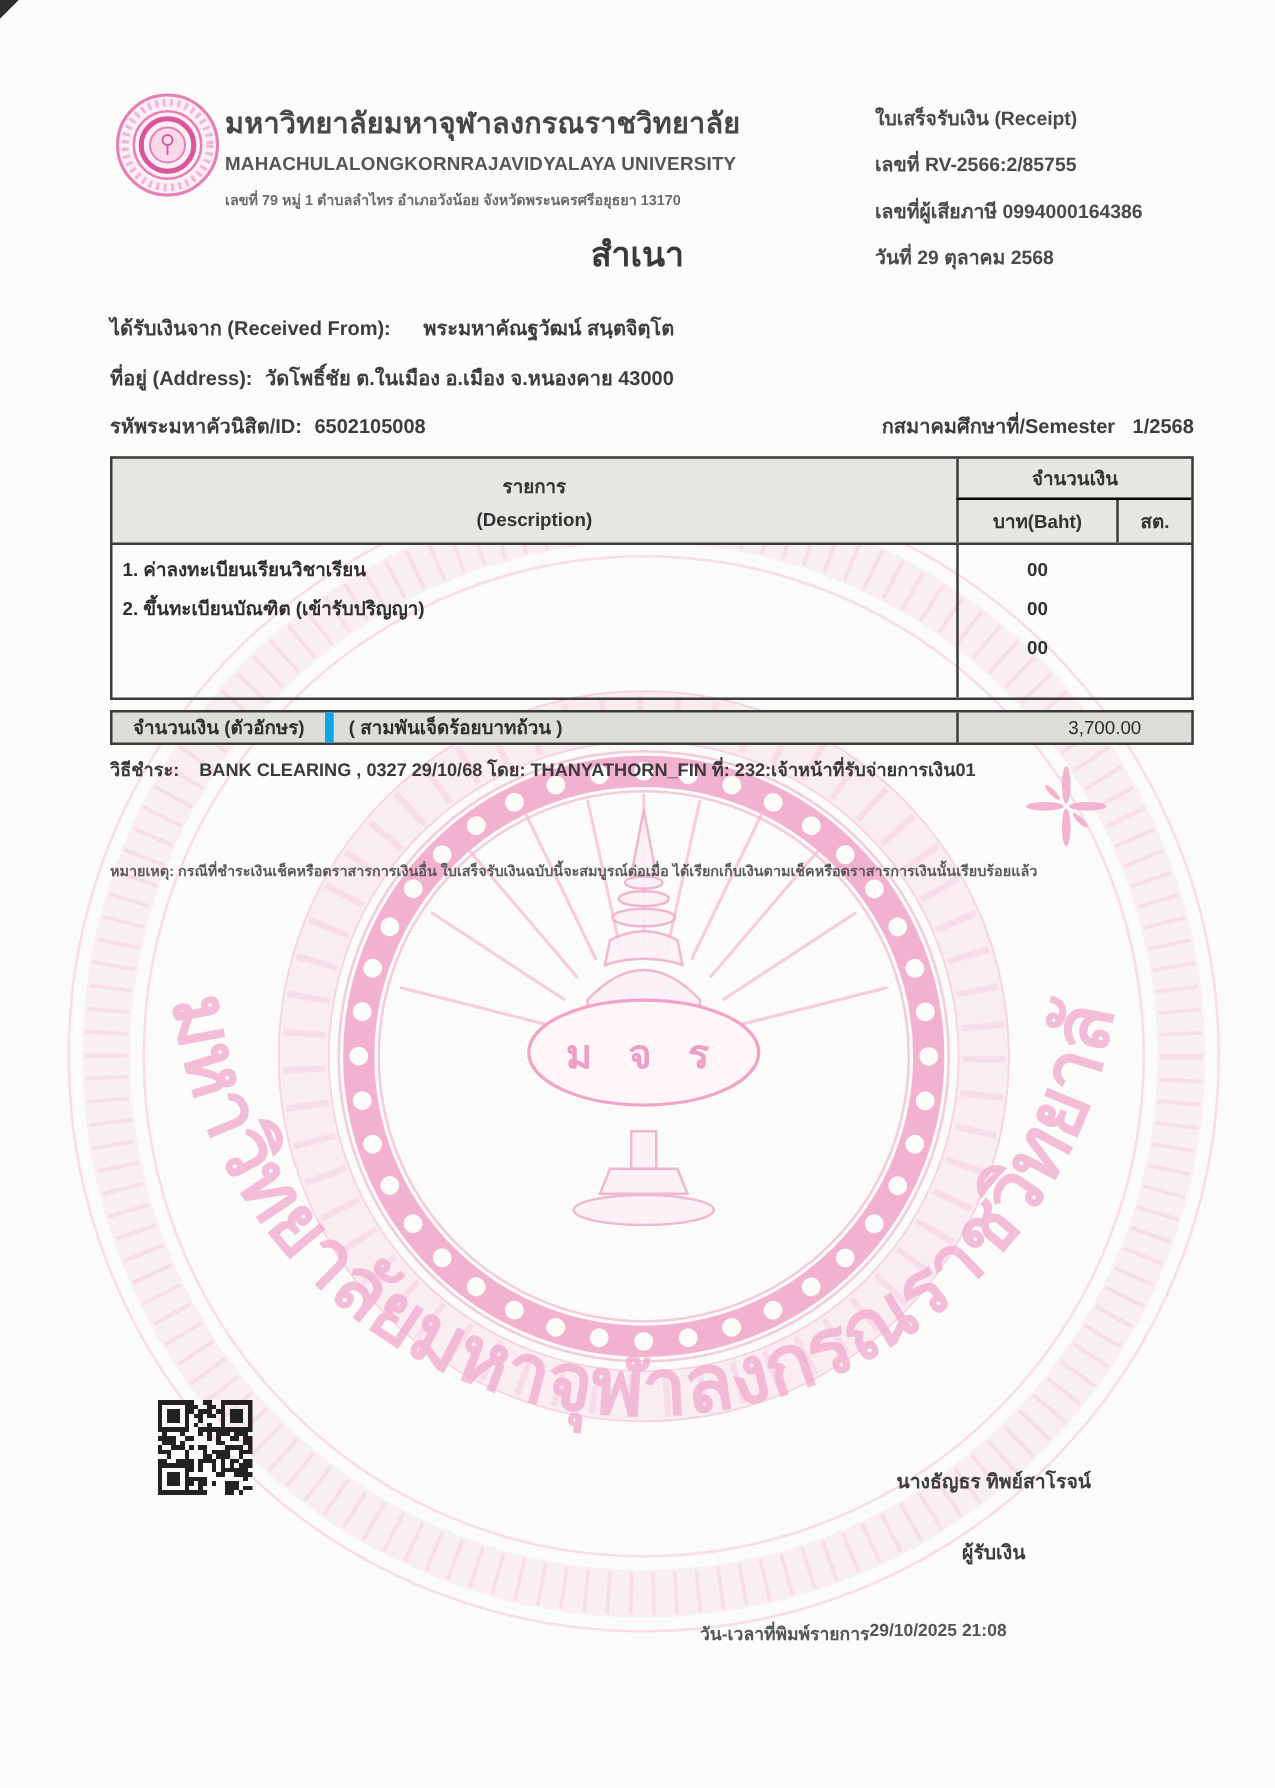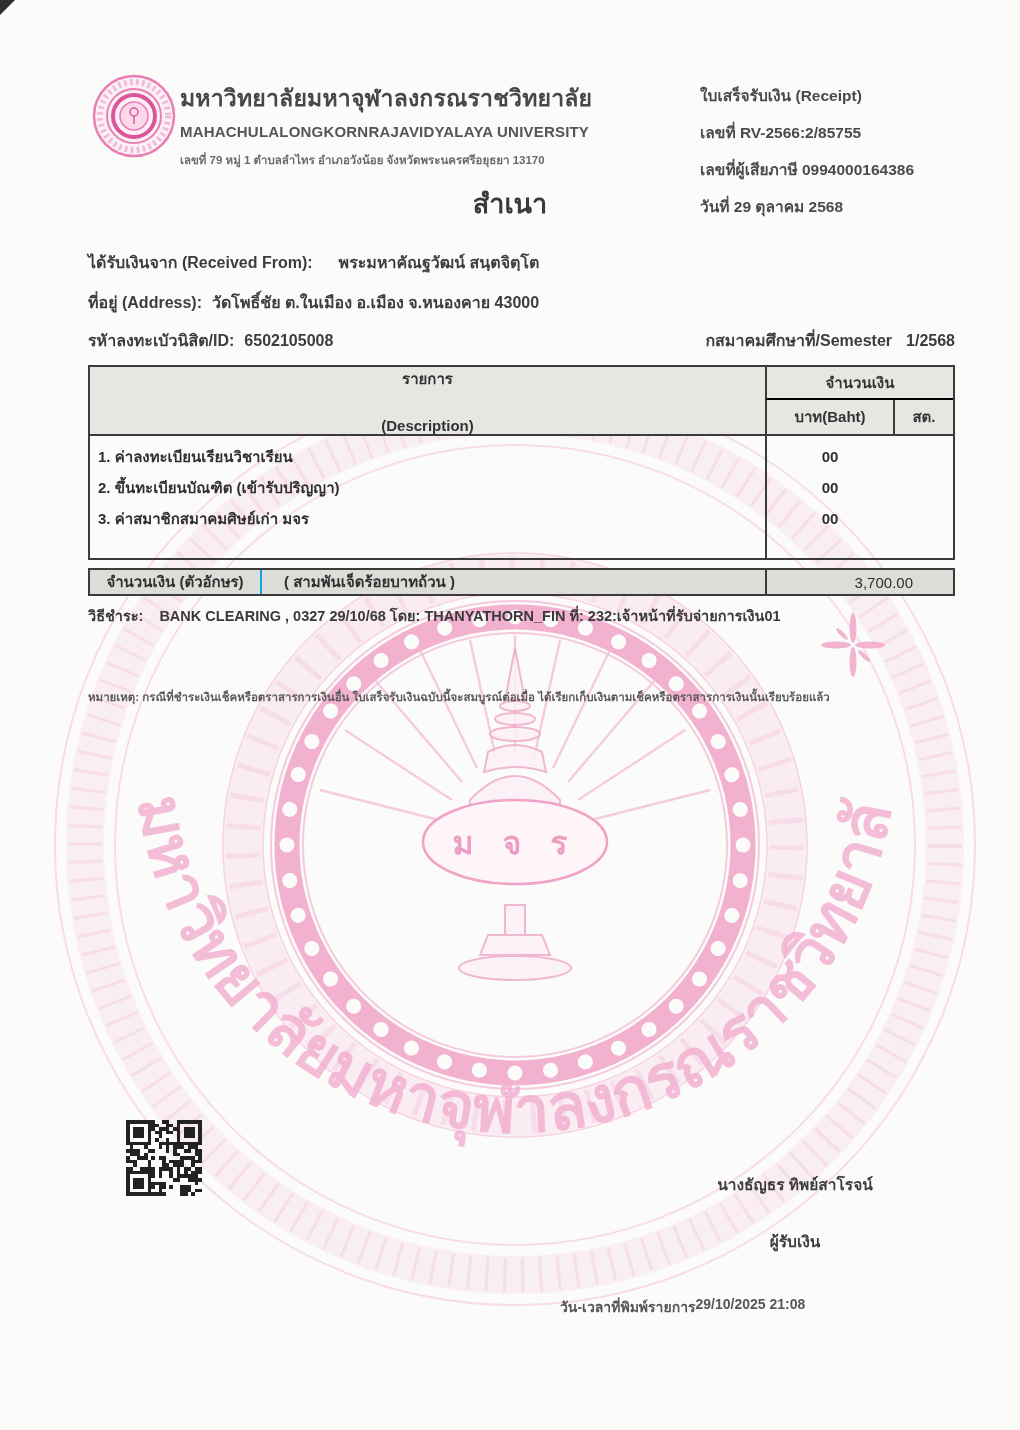--- a/index.html
+++ b/index.html
@@ -32,38 +32,38 @@
   .id-line{top:328px;display:flex;justify-content:space-between;}
   .val-gap{margin-left:26px;}
   .val-gap2{margin-left:10px;}
   .semester span{margin-left:14px;}
   
   .tbl{left:88px;top:365px;width:867px;}
   .tbl *{box-sizing:border-box;}
   .tbl-head{display:grid;grid-template-columns:675px 128px 1fr;grid-template-rows:33px 34px;
     border:2px solid #3b3b3b;background:#e7e6e3;font-size:15px;font-weight:600;color:#333;}
   .h-desc{grid-column:1;grid-row:1/3;display:flex;flex-direction:column;
-    justify-content:space-between;align-items:center;gap:7px;}
+    justify-content:center;align-items:center;gap:7px;}
   .h-amount{grid-column:2/4;grid-row:1;border-left:2px solid #3b3b3b;border-bottom:2px solid #000000;
     display:flex;justify-content:center;align-items:center;}
   .h-baht{grid-column:2;grid-row:2;border-left:2px solid #3b3b3b;
     display:flex;justify-content:center;align-items:center;}
   .h-stang{grid-column:3;grid-row:2;border-left:2px solid #3b3b3b;
     display:flex;justify-content:center;align-items:center;}
   .tbl-body{display:grid;grid-template-columns:675px 128px 1fr;height:124px;
     border:2px solid #3b3b3b;border-top:none;font-size:15px;font-weight:600;color:#2f2f2f;
     background:transparent;}
   .col{padding:5px 8px;}
   .col-baht{border-left:2px solid #3b3b3b;text-align:right;}
   .col-stang{border-left:2px solid #3b3b3b;text-align:center;padding:5px 4px;}
   .cell-line{min-height:31px;line-height:31px;white-space:nowrap;}
   .tbl-total{display:grid;grid-template-columns:170px 505px 1fr;height:28px;margin-top:8px;
     border:2px solid #3b3b3b;background:#dedcd8;font-size:15px;font-weight:600;color:#2f2f2f;}
   .t-label{display:flex;justify-content:center;align-items:center;}
-  .t-words{border-left:2px solid #0ea5e9;display:flex;align-items:center;padding-left:22px;}
+  .t-words{border-left:7px solid #0ea5e9;display:flex;align-items:center;padding-left:12px;}
   .t-amount{border-left:2px solid #3b3b3b;display:flex;align-items:center;
     justify-content:flex-end;padding-right:40px;font-weight:normal;}
   
   .pay-line{left:88px;top:604px;font-size:14.5px;font-weight:600;color:#3a3a3a;white-space:nowrap;}
   .pay-line .val-gap2{margin-left:16px;}
   .remark-line{left:88px;top:644px;font-size:11.5px;font-weight:600;color:#5a5a5a;white-space:nowrap;margin-top:44px;}
   
   .qr{left:126px;top:1120px;width:76px;height:76px;}
   .sign-block{left:640px;top:1172px;width:310px;text-align:center;
     font-size:15.5px;font-weight:600;color:#3d3d3d;}
@@ -166,39 +166,38 @@
 
   <div class="layer copy-title">สำเนา</div>
 
   <div class="layer info-line recv-line">
     <span>ได้รับเงินจาก (Received From):</span><span class="val-gap">พระมหาคัณฐวัฒน์    สนฺตจิตฺโต</span>
   </div>
   <div class="layer info-line addr-line">
     <span>ที่อยู่ (Address):</span><span class="val-gap2">วัดโพธิ์ชัย ต.ในเมือง อ.เมือง จ.หนองคาย 43000</span>
   </div>
   <div class="layer info-line id-line">
-    <span><span>รหัาลงทะเบัวนิสิต/ID:</span><span class="val-gap2">6502105008</span></span>
+    <span><span>รหัพระมหาคัวนิสิต/ID:</span><span class="val-gap2">6502105008</span></span>
     <span class="semester"><span>กสมาคมศึกษาที่/Semester</span><span>1/2568</span></span>
   </div>
 
   <div class="layer tbl">
     <div class="tbl-head">
       <div class="h-desc">
         <span>รายการ</span>
         <span>(Description)</span>
       </div>
       <div class="h-amount">จำนวนเงิน</div>
       <div class="h-baht">บาท(Baht)</div>
       <div class="h-stang">สต.</div>
     </div>
     <div class="tbl-body">
       <div class="col col-desc">
         <div class="cell-line">1.  ค่าลงทะเบียนเรียนวิชาเรียน</div>
         <div class="cell-line">2.  ขึ้นทะเบียนบัณฑิต (เข้ารับปริญญา)</div>
-        <div class="cell-line">3.  ค่าสมาชิกสมาคมศิษย์เก่า มจร</div>
       </div>
       <div class="col col-stang">
         <div class="cell-line">00</div>
         <div class="cell-line">00</div>
         <div class="cell-line">00</div>
       </div>
     </div>
     <div class="tbl-total">
       <div class="t-label">จำนวนเงิน (ตัวอักษร)</div>
       <div class="t-words">( สามพันเจ็ดร้อยบาทถ้วน )</div>

